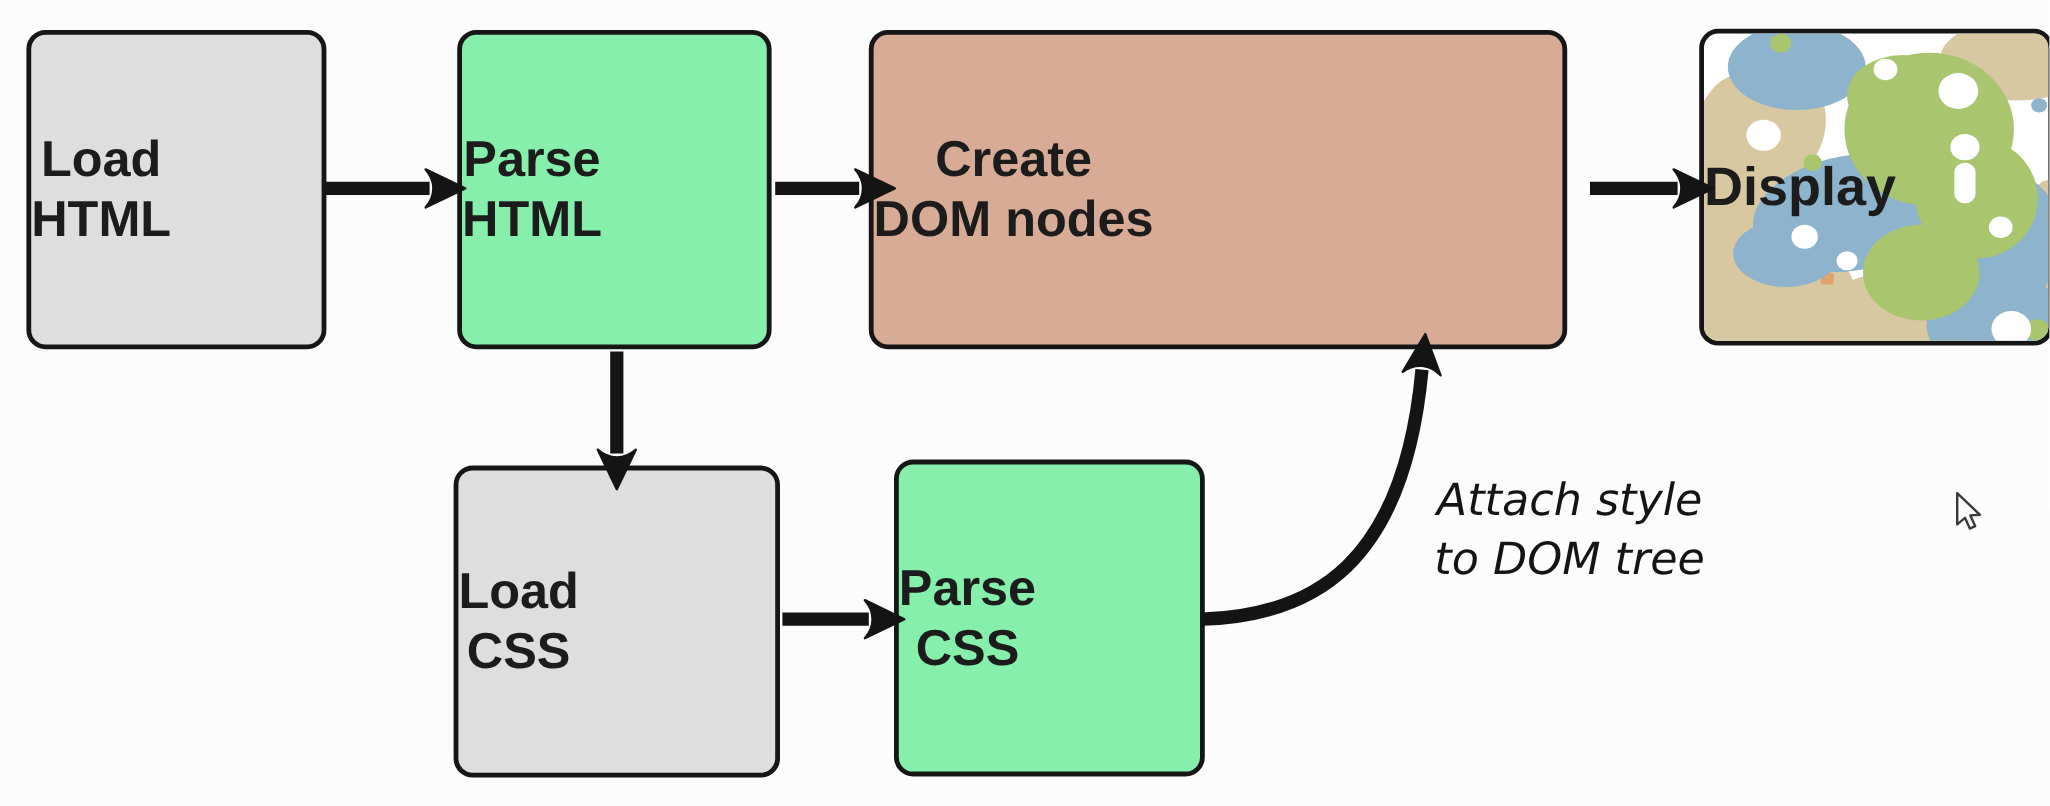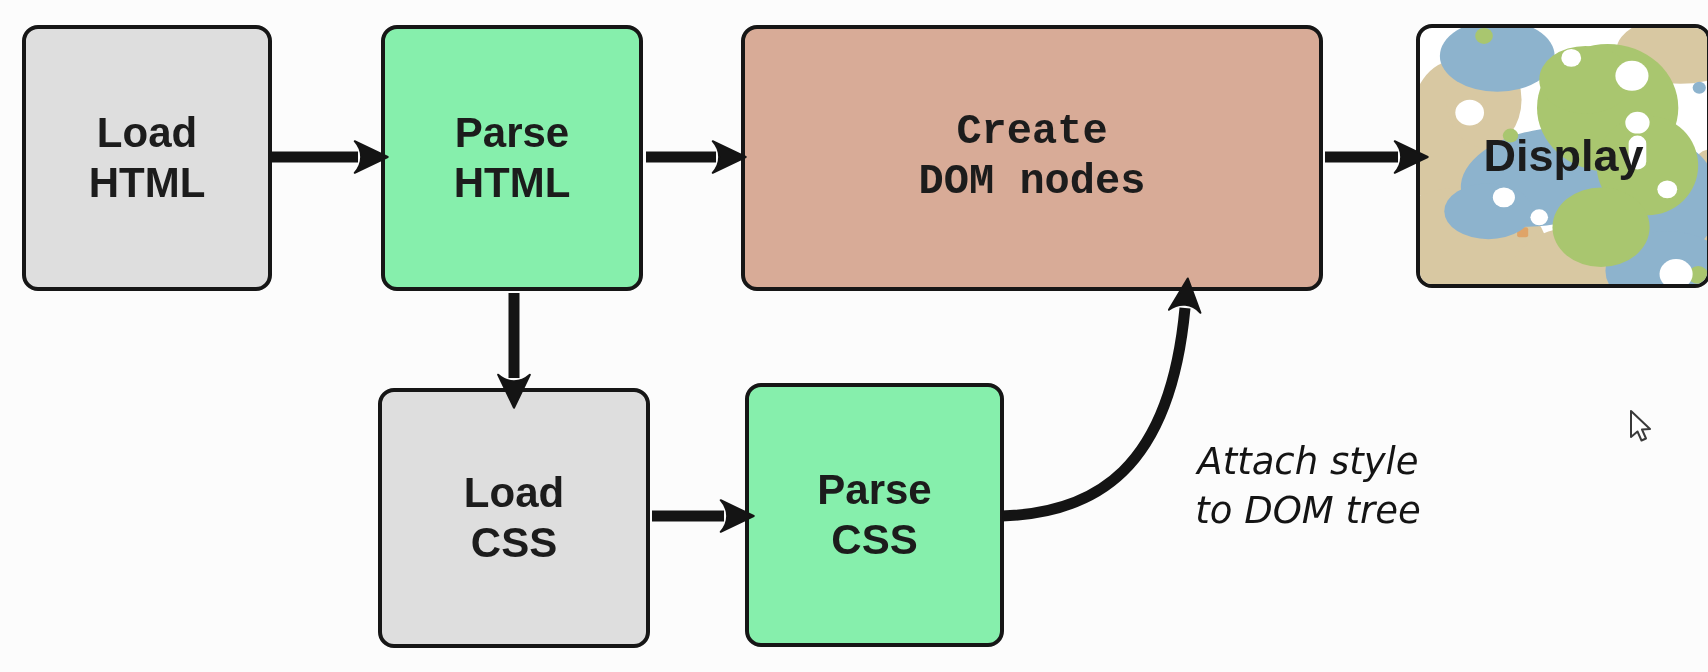--- a/index.html
+++ b/index.html
@@ -8,53 +8,52 @@
     width:1708px;height:672px;
     background:#fcfcfc;
     overflow:hidden;
     font-family:"Liberation Sans", sans-serif;
   }
   .box{
     position:absolute;
     border:4px solid #161616;
     border-radius:16px;
     box-sizing:border-box;
-    display:flex;align-items:center;justify-content:center;
+    display:flex;align-items:center;justify-content:flex-start;
   }
   .box .label{
     text-align:center;
     font-weight:bold;
     font-size:42px;
     line-height:1.18;
     color:#1c1c1c;
     letter-spacing:0px;
   }
   .box .label span{display:block;}
   .box-gray{background:#dedede;}
   .box-teal{background:#86efac;}
   .box-salmon{background:#d8ab97;}
   #node-load-html  {left:22px;  top:25px;  width:250px; height:266px;}
   #node-parse-html {left:381px; top:25px;  width:262px; height:266px;}
-  #node-create-dom {left:741px; top:25px;  width:582px; height:266px;font-family:Liberation Mono, monospace;}
+  #node-create-dom {left:724px; top:25px;  width:582px; height:266px;}
   #node-display    {left:1416px;top:24px;  width:295px; height:264px; background:#ffffff; overflow:hidden;}
   #node-load-css   {left:378px; top:388px; width:272px; height:260px;}
   #node-parse-css  {left:745px; top:383px; width:259px; height:264px;}
   #node-display .pattern{position:absolute;left:0;top:0;width:100%;height:100%;}
   #node-display .label{position:relative;z-index:2;font-size:45px;}
   .arrow-layer{position:absolute;left:0;top:0;width:1708px;height:672px;pointer-events:none;z-index:3;}
   .annotation{
     position:absolute;left:1140px;top:392px;width:336px;
     text-align:center;
     font-family:"DejaVu Sans", sans-serif;
     font-style:italic;
     font-size:37px;
     line-height:49px;
     color:#141414;
     z-index:2;
-    margin-top:45px;
   }
   .annotation span{display:block;}
   .cursor{position:absolute;left:1626px;top:408px;z-index:5;}
 </style>
 </head>
 <body>
 
 <div class="canvas">
 
   <div class="box box-gray" id="node-load-html">

